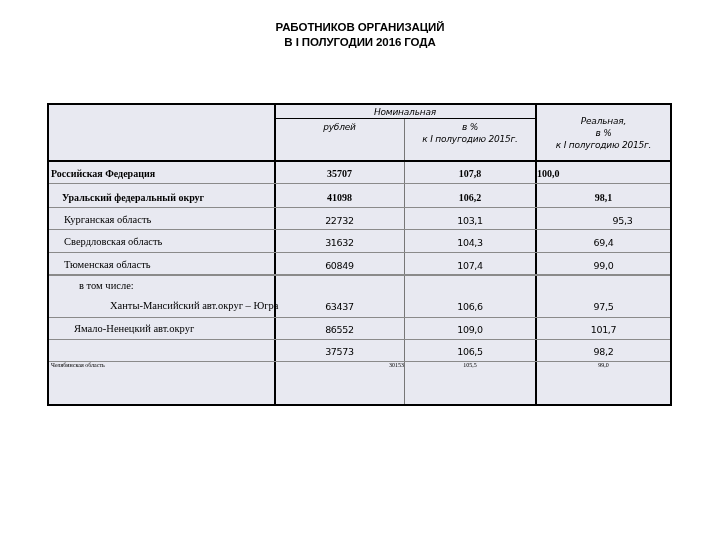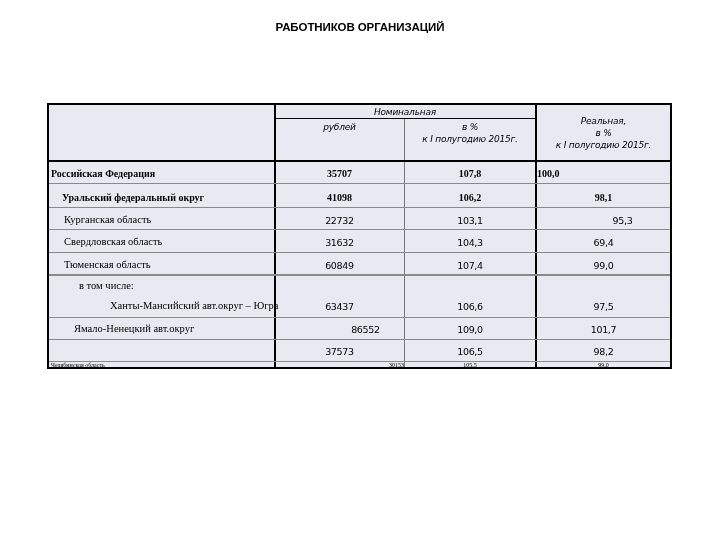--- a/index.html
+++ b/index.html
@@ -1,32 +1,33 @@
 <!DOCTYPE html>
 <html><head>
 <meta charset="utf-8">
 <style>
   html, body { margin: 0; padding: 0; }
   body { width: 720px; height: 540px; background: #ffffff; position: relative; overflow: hidden; font-family: "Liberation Sans", sans-serif; }
   .title { position: absolute; left: 0; top: 20px; width: 720px; text-align: center; font-family: "Liberation Sans", sans-serif; font-weight: bold; font-size: 11.5px; line-height: 15px; color: #000; letter-spacing: -0.1px; }
   .title div { white-space: nowrap; }
-  .tbl { position: absolute; left: 47px; top: 103px; width: 625px; height: 266px; background: #e8e9f1; border: 2px solid #000; box-sizing: border-box; }
+  .tbl { position: absolute; left: 47px; top: 103px; width: 625px; height: 303px; background: #e8e9f1; border: 2px solid #000; box-sizing: border-box; }
   .vline { position: absolute; top: 0; bottom: 0; background: #000; }
   .hline { position: absolute; height: 1px; background: #8a8a8a; }
   .cell { position: absolute; font-family: "Liberation Serif", serif; font-size: 10.5px; color: #000; white-space: nowrap; }
   .hdr { font-family: "DejaVu Sans", sans-serif; font-style: italic; font-size: 9px; color: #000; position: absolute; text-align: center; line-height: 12px; white-space: nowrap; letter-spacing: -0.2px; }
   .num { font-family: "DejaVu Sans", sans-serif; font-size: 9.5px; text-align: center; letter-spacing: -0.3px; }
   .bold { font-family: "Liberation Serif", serif; font-weight: bold; font-size: 10.5px; }
   .tiny { font-size: 6px; }
 </style>
 </head>
 <body>
 
 <div class="title">
   <div>РАБОТНИКОВ ОРГАНИЗАЦИЙ</div>
+  <div>В I ПОЛУГОДИИ 2016 ГОДА</div>
 </div>
 
 <div class="tbl">
 
   <div class="vline" style="left:225px; width:2px;"></div>
   <div class="vline" style="left:355px; width:1px; top:14px; background:#777;"></div>
   <div class="vline" style="left:486px; width:2px;"></div>
 
   <div class="hline" style="left:226px; width:261px; top:13px; background:#000;"></div>
   <div class="hline" style="left:0; right:0; top:55px; height:2px; background:#000;"></div>
@@ -78,21 +79,21 @@
   <div class="cell num" style="left:488px; width:133px; top:155px;">99,0</div>
 
   <div class="cell" style="left:30px; top:175px;">в том числе:</div>
 
   <div class="cell" style="left:25px; top:195px;margin-left:36px;">Ханты-Мансийский авт.округ – Югра</div>
   <div class="cell num" style="left:226px; width:129px; top:196px;">63437</div>
   <div class="cell num" style="left:356px; width:130px; top:196px;">106,6</div>
   <div class="cell num" style="left:488px; width:133px; top:196px;">97,5</div>
 
   <div class="cell" style="left:25px; top:218px;">Ямало-Ненецкий авт.округ</div>
-  <div class="cell num" style="left:226px; width:129px; top:219px;margin-left:26px;">86552</div>
+  <div class="cell num" style="left:226px; width:129px; top:219px;">86552</div>
   <div class="cell num" style="left:356px; width:130px; top:219px;">109,0</div>
   <div class="cell num" style="left:488px; width:133px; top:219px;">101,7</div>
 
   <div class="cell num" style="left:226px; width:129px; top:241px;">37573</div>
   <div class="cell num" style="left:356px; width:130px; top:241px;">106,5</div>
   <div class="cell num" style="left:488px; width:133px; top:241px;">98,2</div>
 
   <div class="cell tiny" style="left:2px; top:257px;">Челябинская область</div>
   <div class="cell tiny" style="left:226px; width:129px; text-align:right; padding-right:0; top:257px;">30153</div>
   <div class="cell tiny" style="left:356px; width:130px; text-align:center; top:257px;">105,5</div>

